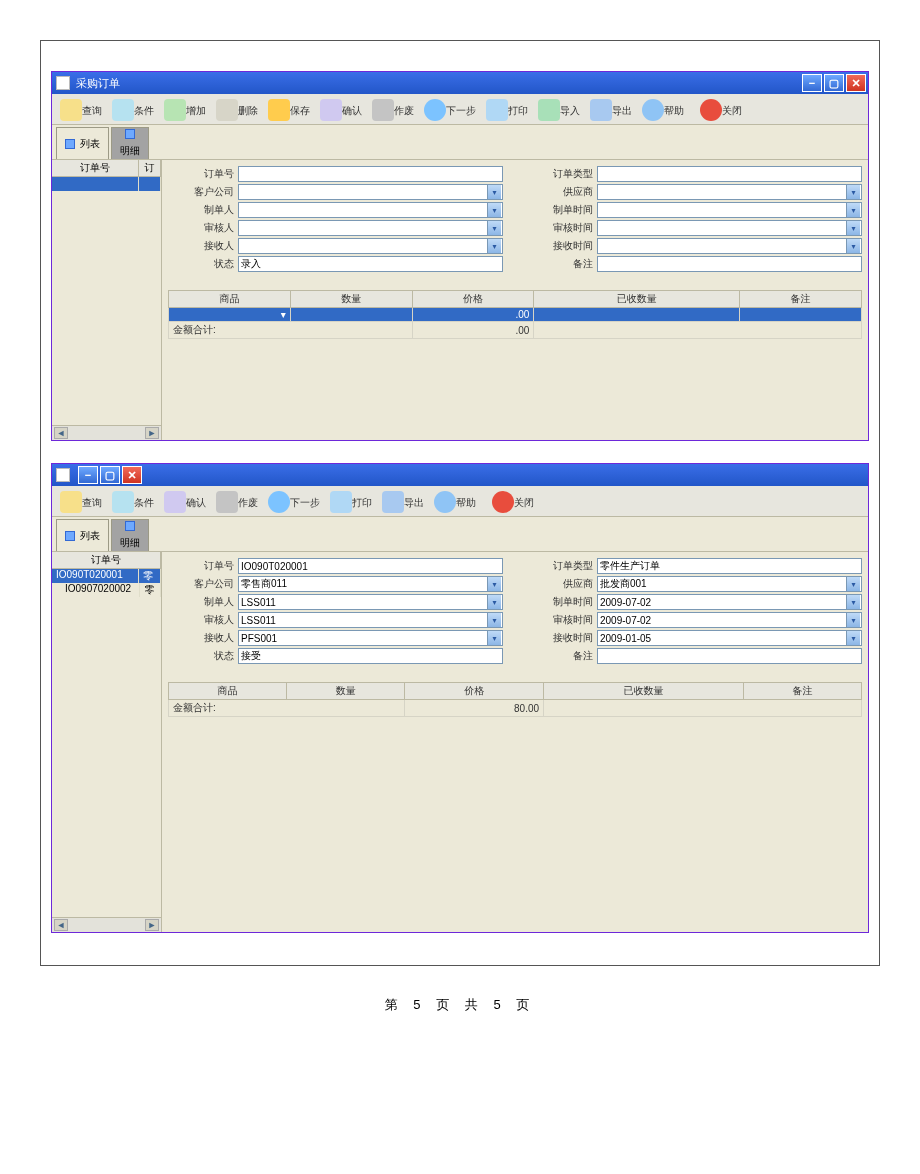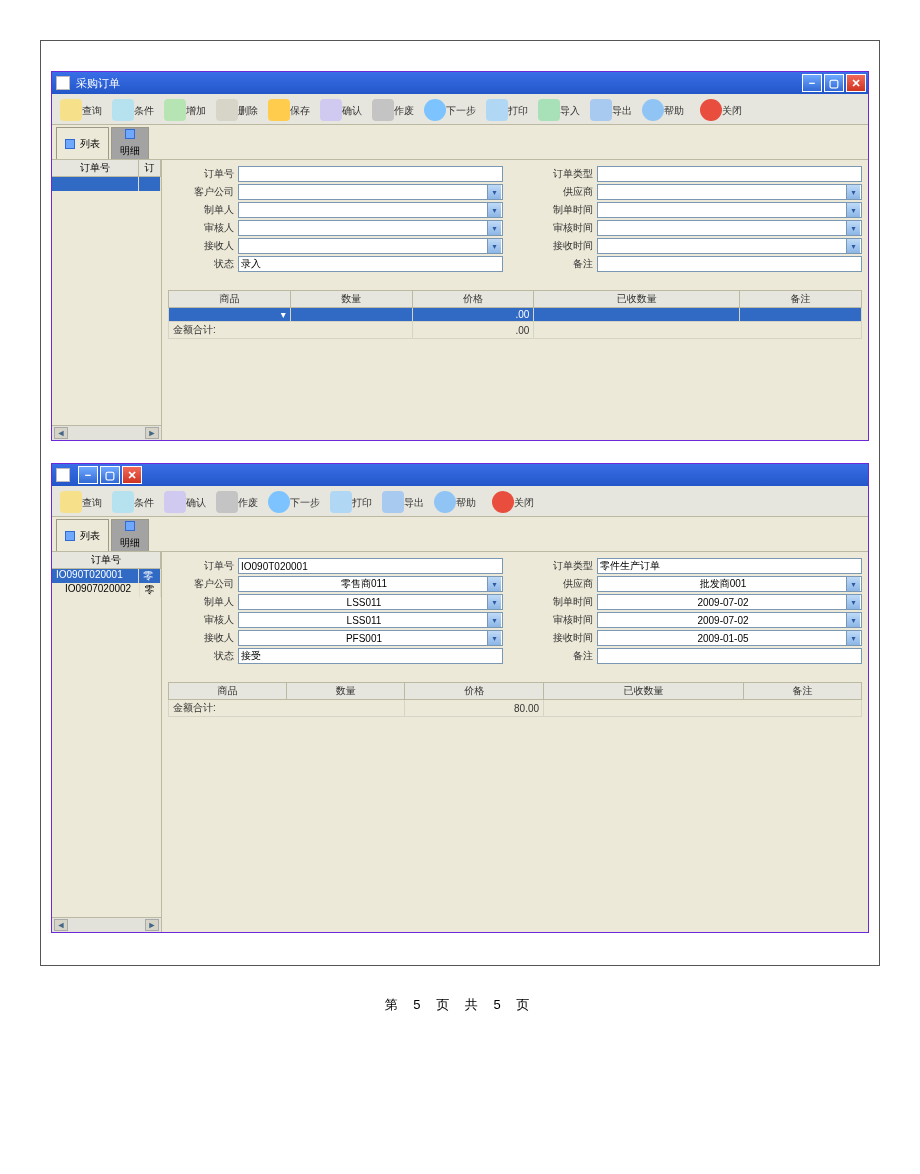--- a/index.html
+++ b/index.html
@@ -32,21 +32,21 @@
   .lr.sel { background:#316ac5; color:#fff; }
   .left-scroll { height:15px; background:#e3e2da; display:flex; align-items:center; justify-content:space-between; padding:0 2px; border-top:1px solid #bcb9a3;}
   .left-scroll .arr{width:14px;height:12px;background:#d6d4c6;border:1px solid #aaa;display:flex;align-items:center;justify-content:center;font-size:9px;color:#468;}
   .right-pane { flex:1; background:#ece9d8; padding:6px; overflow:hidden; }
   .form-grid { display:flex; gap:24px; margin-bottom:8px; }
   .col { flex:1; }
   .field { display:flex; align-items:center; margin-bottom:2px; }
   .field label { width:70px; text-align:right; padding-right:4px; font-size:10px; color:#333;}
   .field input, .field .combo { flex:1; height:16px; border:1px solid #7a98b4; background:#fff; font-size:10px; padding:0 2px; }
   .field .combo { display:flex; align-items:center; justify-content:space-between; }
-  .field .combo .cv { flex:1; overflow:hidden;text-align:center; }
+  .field .combo .cv { flex:1; overflow:hidden; }
   .field .combo .dd { width:14px; height:14px; background:linear-gradient(#bfdaf7,#8cb6e6); display:flex; align-items:center; justify-content:center; font-size:8px; color:#2b5aa3; margin:-1px -1px -1px 0; border-left:1px solid #7a98b4;}
   .grid-table { width:100%; border-collapse:collapse; background:#fff; font-size:10px;margin-top:16px;}
   .grid-table th { background:#e7e6de; border:1px solid #bcb9a3; padding:1px 4px; font-weight:normal; color:#333; text-align:center;}
   .grid-table td { border:1px solid #d6d4c6; padding:1px 4px; height:14px;}
   .grid-table tr.sel td { background:#316ac5; color:#fff; }
   .grid-table tr.sel td.with-dd { position:relative; }
   .grid-table .tot td{ background:#ece9d8; text-align:left; color:#333;}
   .grid-table td.r { text-align:right;}
   .footer { text-align:center; font-size:13px; letter-spacing:6px; margin-top:30px;}
   .ico.i-search{background:#f7e08a;} .ico.i-cond{background:#b6e2f0;}

